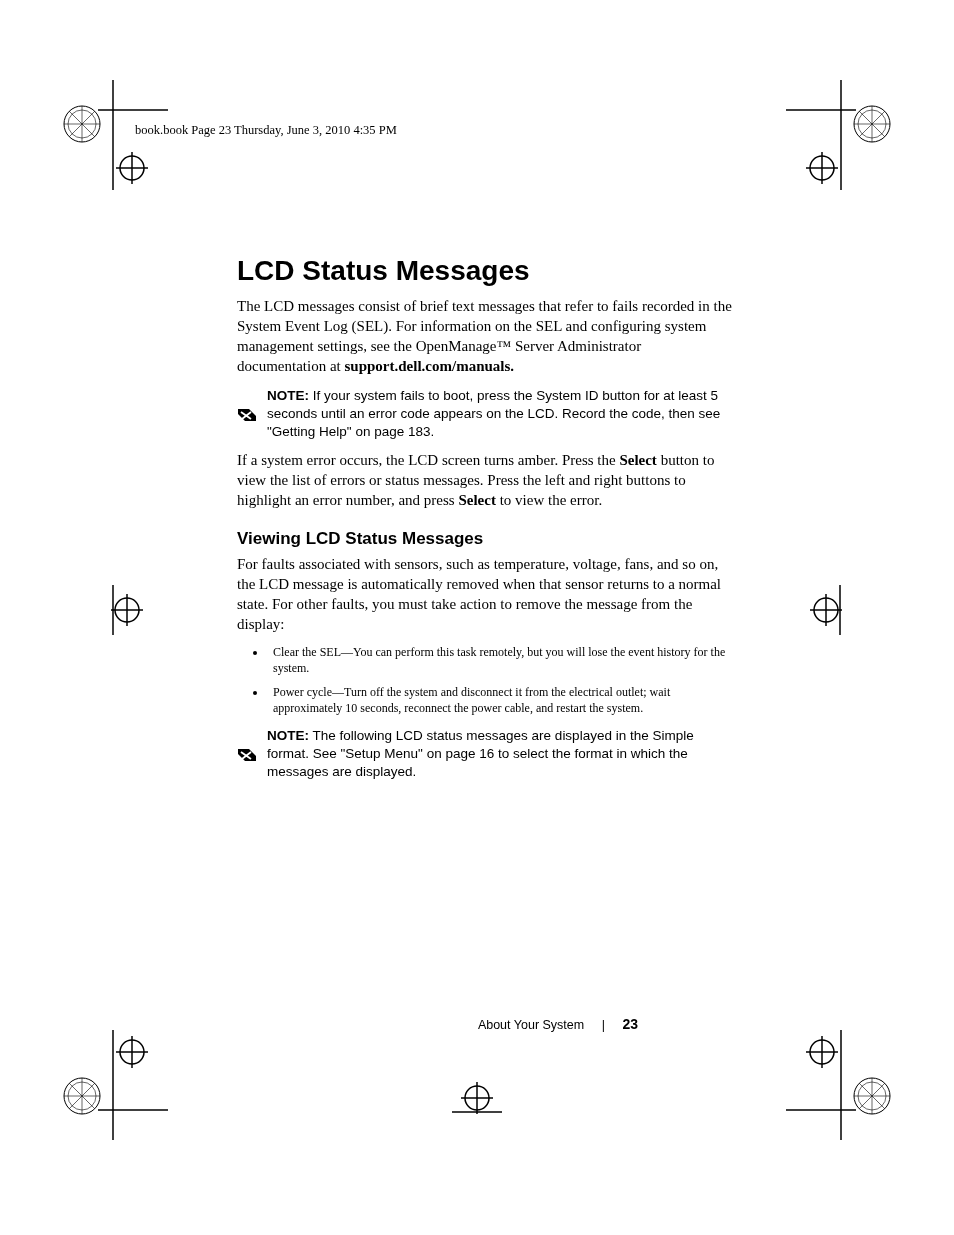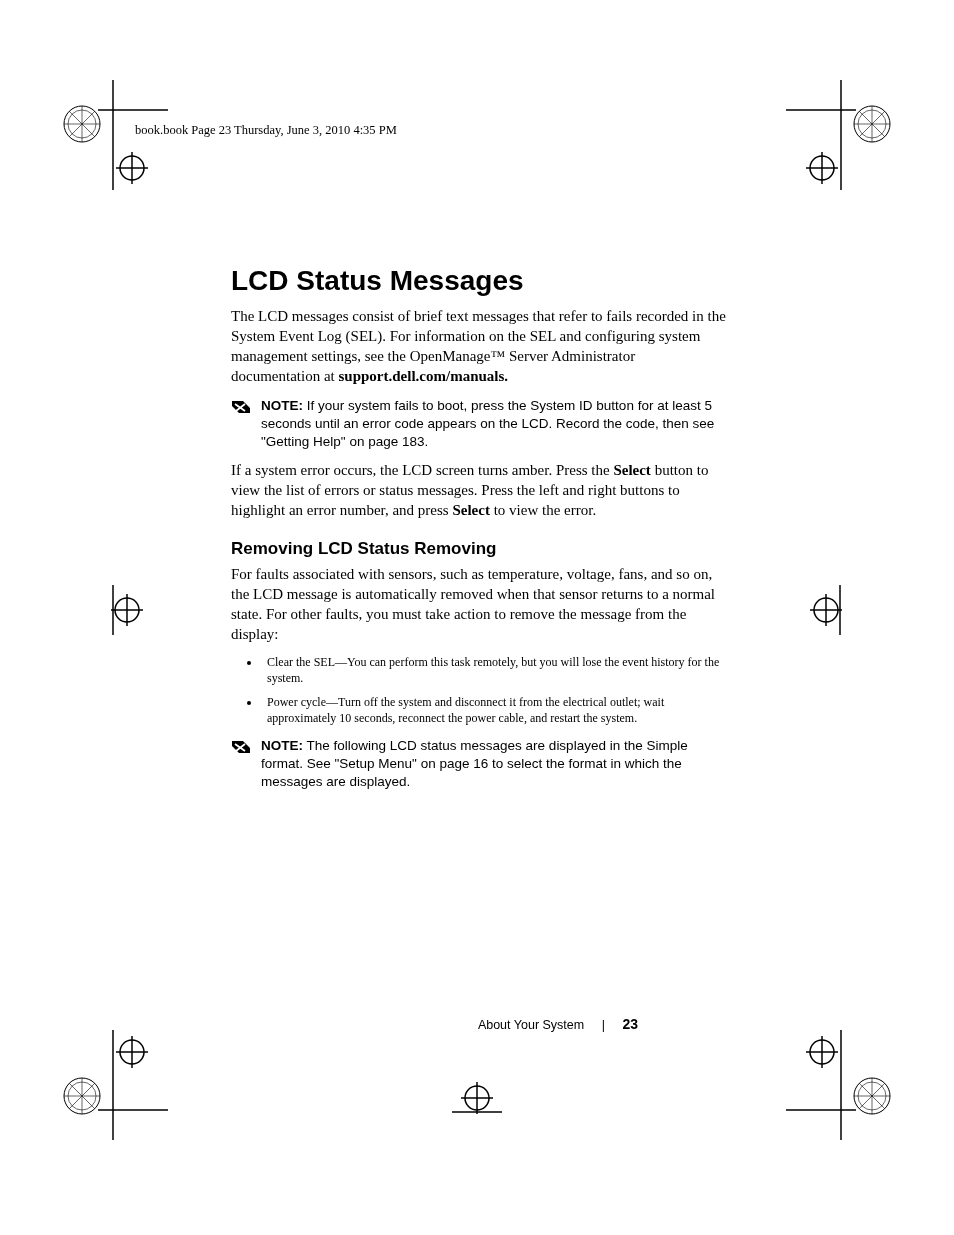--- a/index.html
+++ b/index.html
@@ -19,43 +19,42 @@
   .header-line {
     position: absolute;
     left: 135px;
     top: 123px;
     font-family: Georgia, serif;
     font-size: 12.5px;
     color: #000;
   }
   .content {
     position: absolute;
-    left: 231px;
+    left: 237px;
     top: 255px;
     width: 495px;
-    margin-top: 10px;
   }
   h1 {
     font-family: "Arial Narrow", Arial, sans-serif;
     font-weight: bold;
     font-stretch: condensed;
     font-size: 28px;
     margin: 0 0 10px 0;
     letter-spacing: 0px;
   }
   p.body {
     font-family: Georgia, serif;
     font-size: 15px;
     line-height: 1.33;
     margin: 0 0 10px 0;
   }
   .bold { font-weight: bold; }
   .note-block {
     display: flex;
-    align-items: flex-start;
+    align-items: center;
     margin: 6px 0 10px 0;
   }
   .note-icon {
     flex: 0 0 auto;
     width: 20px;
     height: 16px;
     margin-right: 10px;
     margin-top: 2px;
   }
   .note-text {
@@ -125,21 +124,21 @@
       </span>
       <div class="note-text">
         <span class="note-label">NOTE:</span><span> If your system fails to boot, press the System ID button for at least 5 seconds until an error code appears on the LCD. Record the code, then see "Getting Help" on page 183.</span>
       </div>
     </div>
 
     <p class="body">
       <span>If a system error occurs, the LCD screen turns amber. Press the </span><span class="bold">Select</span><span> button to view the list of errors or status messages. Press the left and right buttons to highlight an error number, and press </span><span class="bold">Select</span><span> to view the error.</span>
     </p>
 
-    <h2>Removing LCD Status Removing</h2>
+    <h2>Viewing LCD Status Messages</h2>
     <p class="body">For faults associated with sensors, such as temperature, voltage, fans, and so on, the LCD message is automatically removed when that sensor returns to a normal state. For other faults, you must take action to remove the message from the display:</p>
     <ul>
       <li>Clear the SEL—You can perform this task remotely, but you will lose the event history for the system.</li>
       <li>Power cycle—Turn off the system and disconnect it from the electrical outlet; wait approximately 10 seconds, reconnect the power cable, and restart the system.</li>
     </ul>
 
     <div class="note-block">
       <span class="note-icon">
         <svg width="20" height="16" viewBox="0 0 20 16">
           <path d="M1 2 L12 2 L19 9 L19 14 L8 14 L1 7 Z" fill="#000"></path>

